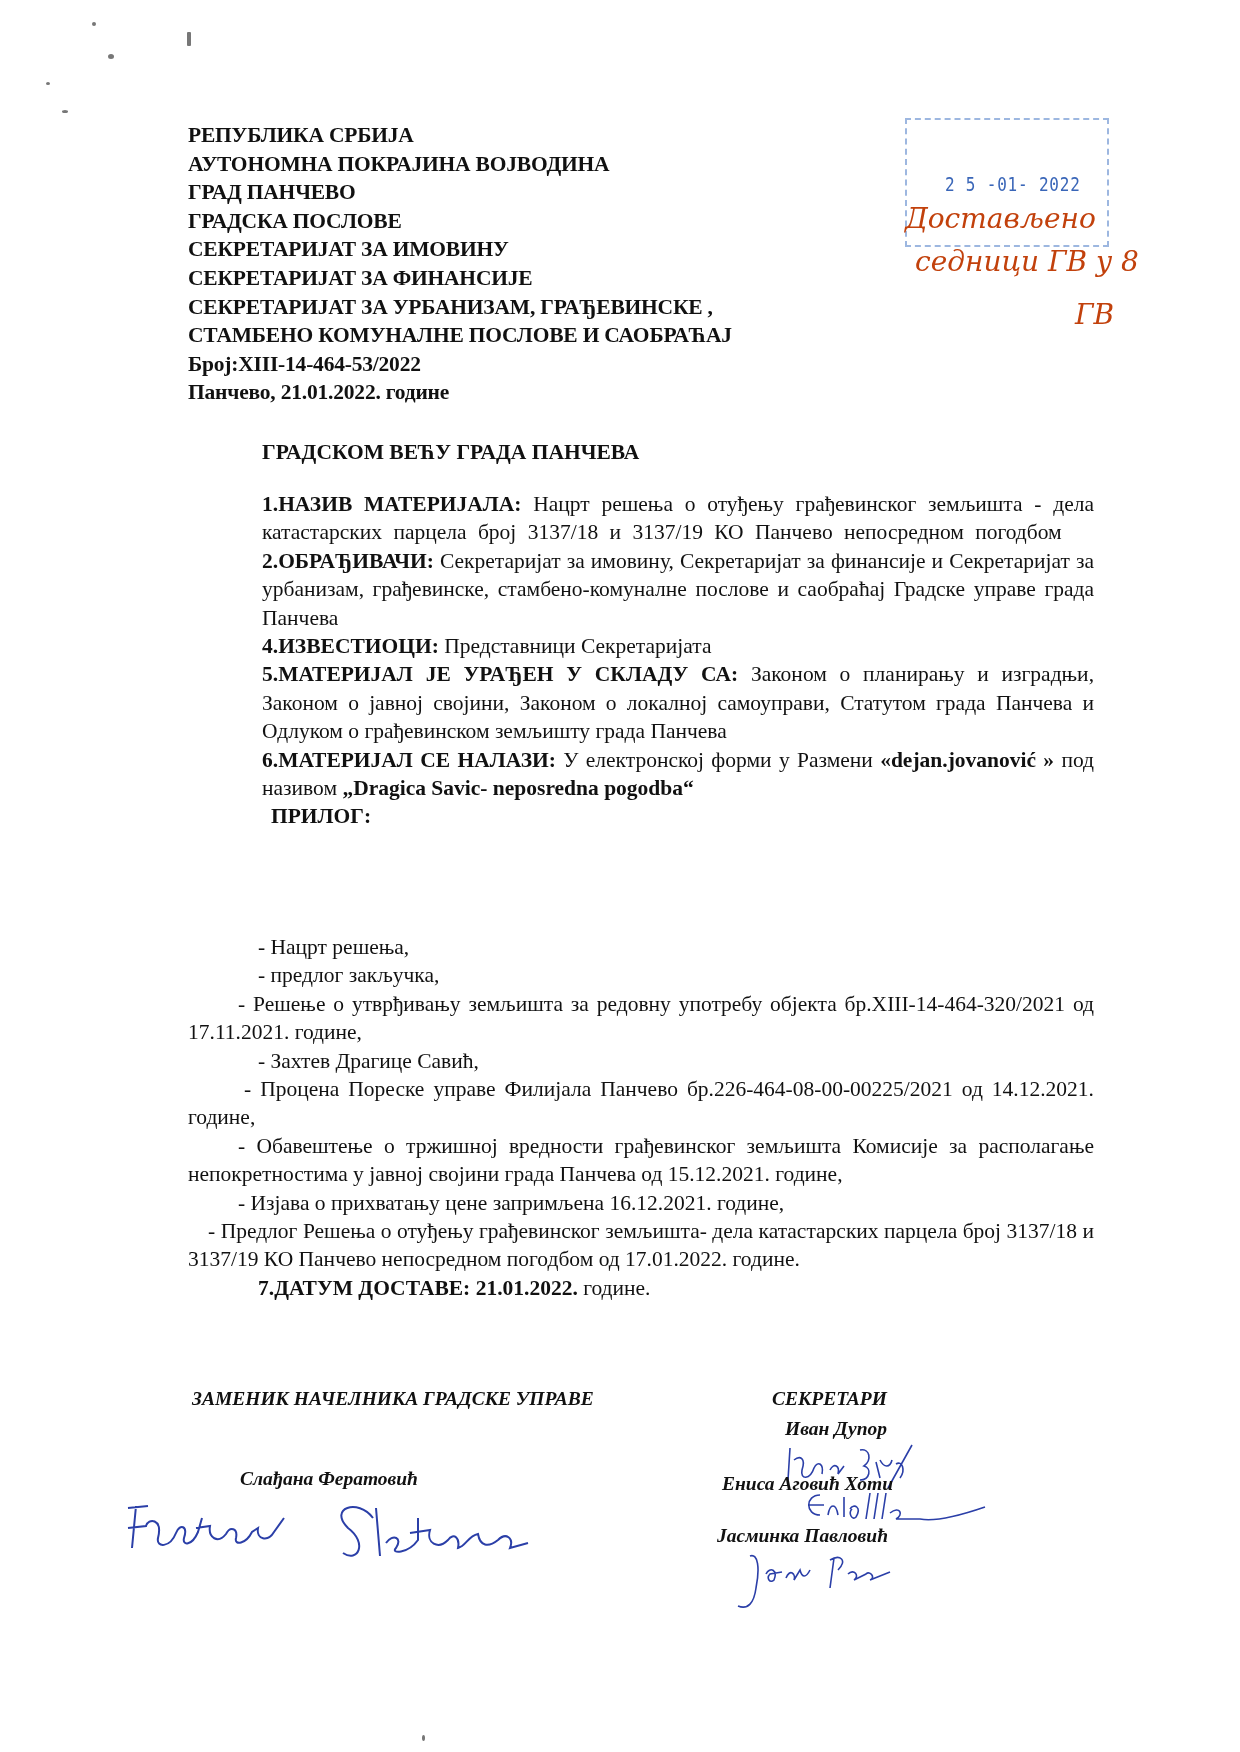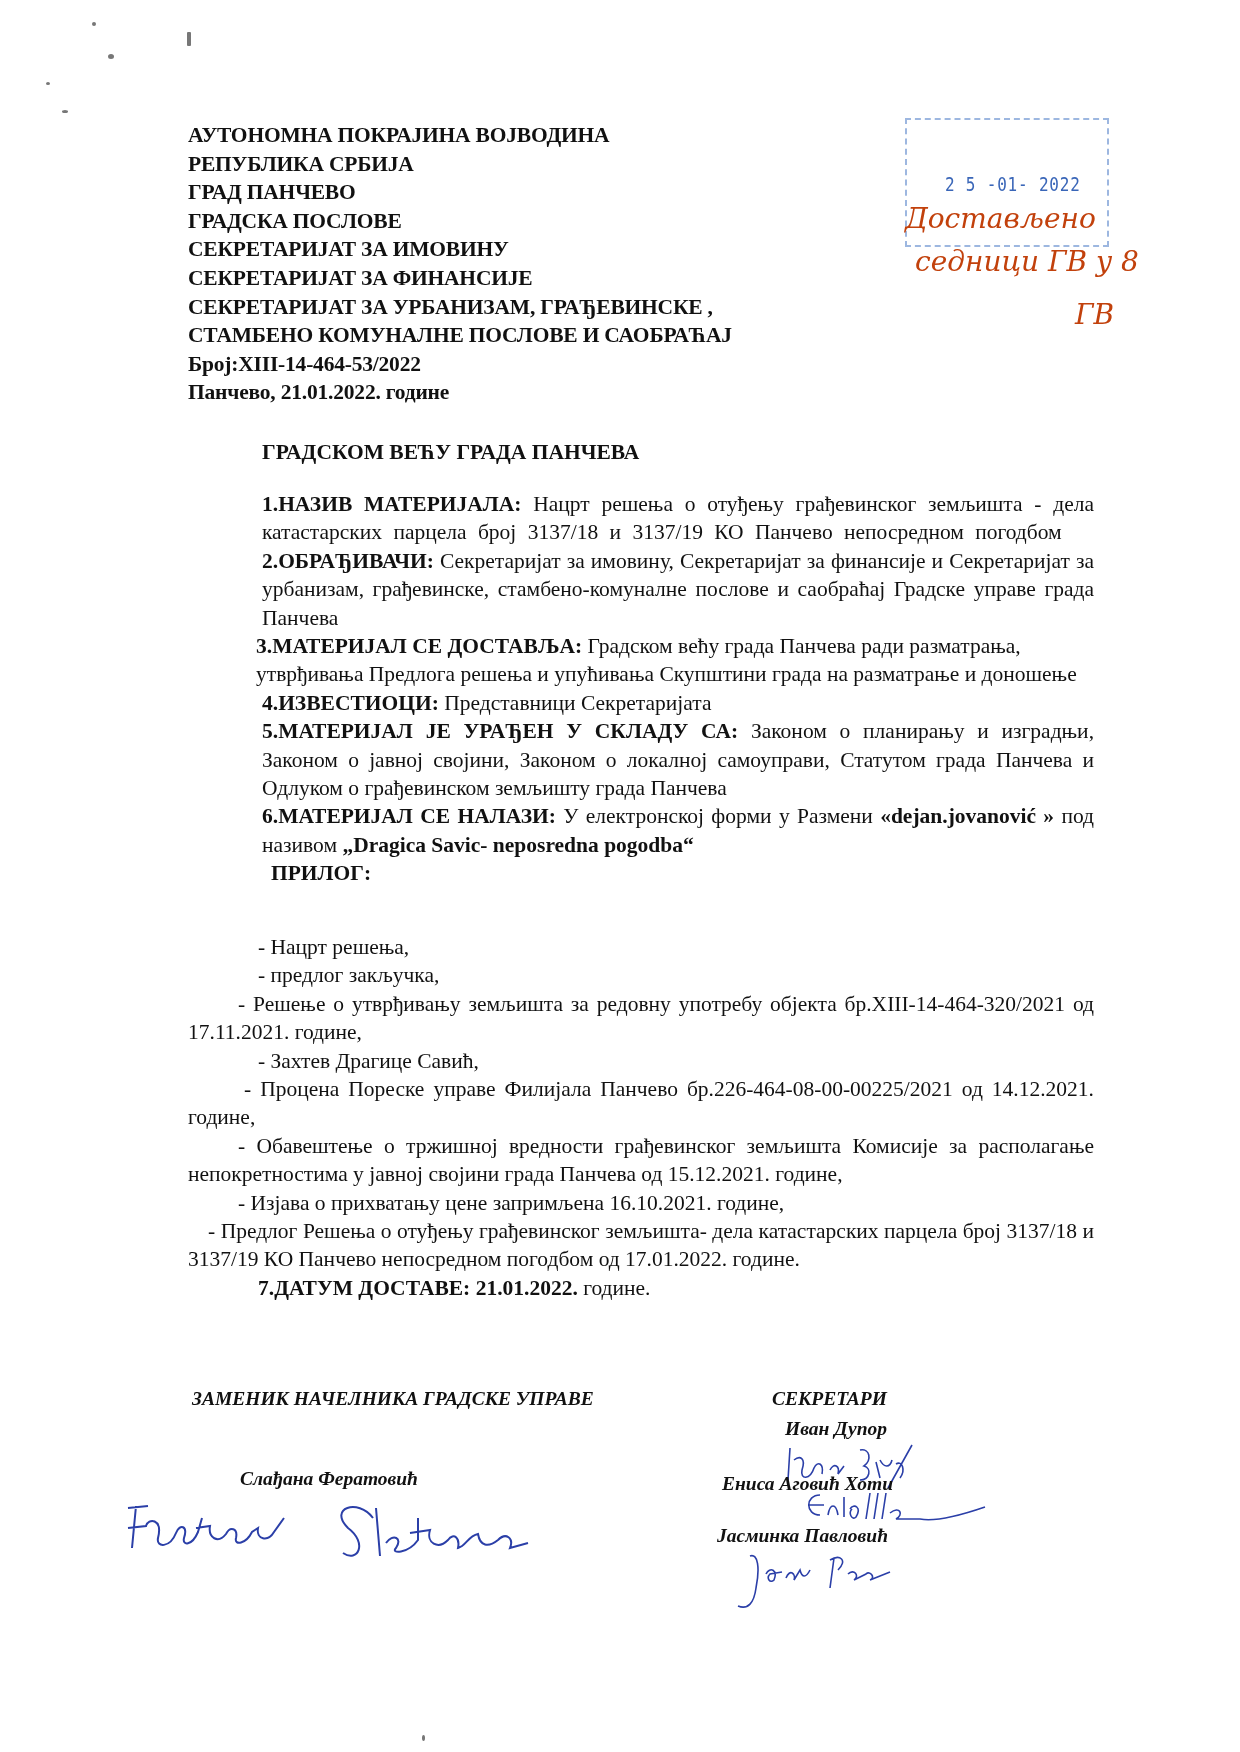--- a/index.html
+++ b/index.html
@@ -30,22 +30,22 @@
 <div class="page">
 
   <div class="speck" style="left:92px;top:22px;width:4px;height:4px;"></div>
   <div class="speck" style="left:108px;top:54px;width:6px;height:5px;"></div>
   <div class="speck" style="left:187px;top:32px;width:4px;height:14px;border-radius:1px;"></div>
   <div class="speck" style="left:46px;top:82px;width:4px;height:3px;"></div>
   <div class="speck" style="left:62px;top:110px;width:6px;height:3px;"></div>
   <div class="speck" style="left:422px;top:1735px;width:3px;height:6px;"></div>
 
   <div class="header">
+    <div>РЕПУБЛИКА СРБИЈА</div>
     <div>АУТОНОМНА ПОКРАЈИНА ВОЈВОДИНА</div>
-    <div>РЕПУБЛИКА СРБИЈА</div>
     <div>ГРАД ПАНЧЕВО</div>
     <div>ГРАДСКА ПОСЛОВЕ</div>
     <div>СЕКРЕТАРИЈАТ ЗА ИМОВИНУ</div>
     <div>СЕКРЕТАРИЈАТ ЗА ФИНАНСИЈЕ</div>
     <div>СЕКРЕТАРИЈАТ ЗА УРБАНИЗАМ, ГРАЂЕВИНСКЕ ,</div>
     <div>СТАМБЕНО КОМУНАЛНЕ ПОСЛОВЕ И САОБРАЋАЈ</div>
     <div>Број:XIII-14-464-53/2022</div>
     <div>Панчево, 21.01.2022. године</div>
   </div>
 
@@ -57,44 +57,41 @@
 
   <div class="addressee">ГРАДСКОМ ВЕЋУ ГРАДА ПАНЧЕВА</div>
 
   <div class="body">
     <p class="para" style="word-spacing:6px;">
       <span class="b">1.НАЗИВ МАТЕРИЈАЛА:</span><span> Нацрт решења о отуђењу грађевинског земљишта - дела катастарских парцела број 3137/18 и 3137/19 КО Панчево непосредном погодбом</span>
     </p>
     <p class="para">
       <span class="b">2.ОБРАЂИВАЧИ:</span><span> Секретаријат за имовину, Секретаријат за финансије и Секретаријат за урбанизам, грађевинске, стамбено-комуналне послове и саобраћај Градске управе града Панчева</span>
     </p>
-    <p style="margin-left:-6px;">
-      <span class="b">3.МАТЕРИЈАЛ СЕ ДОСТАВЉА:</span><span> Градском већу града Панчева ради разматрања, утврђивања Предлога решења и упућивања Скупштини града на разматрање и доношење</span>
-    </p>
     <p>
       <span class="b">4.ИЗВЕСТИОЦИ:</span><span> Представници Секретаријата</span>
     </p>
     <p class="para">
       <span class="b">5.МАТЕРИЈАЛ ЈЕ УРАЂЕН У СКЛАДУ СА:</span><span> Законом о планирању и изградњи,  Законом о јавној својини, Законом о локалној самоуправи, Статутом града Панчева и Одлуком о грађевинском земљишту града Панчева</span>
     </p>
     <p class="para">
       <span class="b">6.МАТЕРИЈАЛ СЕ НАЛАЗИ:</span><span> У електронској форми у Размени</span>
       <span class="b">«dejan.jovanović »</span><span> под називом </span><span class="b">„Dragica Savic- neposredna pogodba“</span>
     </p>
     <p class="b" style="margin-left:9px;">ПРИЛОГ:</p>
   </div>
 
   <div class="attach">
     <p style="text-indent:70px;">- Нацрт решења,</p>
     <p style="text-indent:70px;">- предлог закључка,</p>
     <p style="text-indent:50px;">- Решење о утврђивању земљишта за редовну употребу објекта бр.XIII-14-464-320/2021 од 17.11.2021. године,</p>
     <p style="text-indent:70px;">- Захтев Драгице Савић,</p>
     <p style="text-indent:56px;">- Процена Пореске управе Филијала Панчево бр.226-464-08-00-00225/2021 од 14.12.2021. године,</p>
     <p style="text-indent:50px;">- Обавештење о тржишној вредности грађевинског земљишта Комисије за располагање непокретностима у јавној својини града Панчева од 15.12.2021. године,</p>
-    <p style="text-indent:50px;">- Изјава о прихватању цене запримљена 16.10.2021. године,</p>
+    <p style="text-indent:50px;">- Изјава о прихватању цене запримљена 16.12.2021. године,</p>
     <p style="text-indent:20px;">- Предлог Решења о отуђењу грађевинског земљишта- дела катастарских парцела број 3137/18 и 3137/19  КО Панчево непосредном погодбом  од 17.01.2022. године.</p>
     <p style="text-indent:70px;">
       <span class="b">7.ДАТУМ ДОСТАВЕ: 21.01.2022.</span><span> године.</span>
     </p>
   </div>
 
   <div class="sig-left-title">ЗАМЕНИК НАЧЕЛНИКА ГРАДСКЕ УПРАВЕ</div>
   <div class="sig-name" style="left:240px;top:1468px;text-align:center;">Слађана Фератовић</div>
   <svg class="scribble" style="left:118px;top:1488px;" width="480" height="80" viewBox="0 0 480 80">
     <g fill="none" stroke="#2b3fa8" stroke-width="2">

